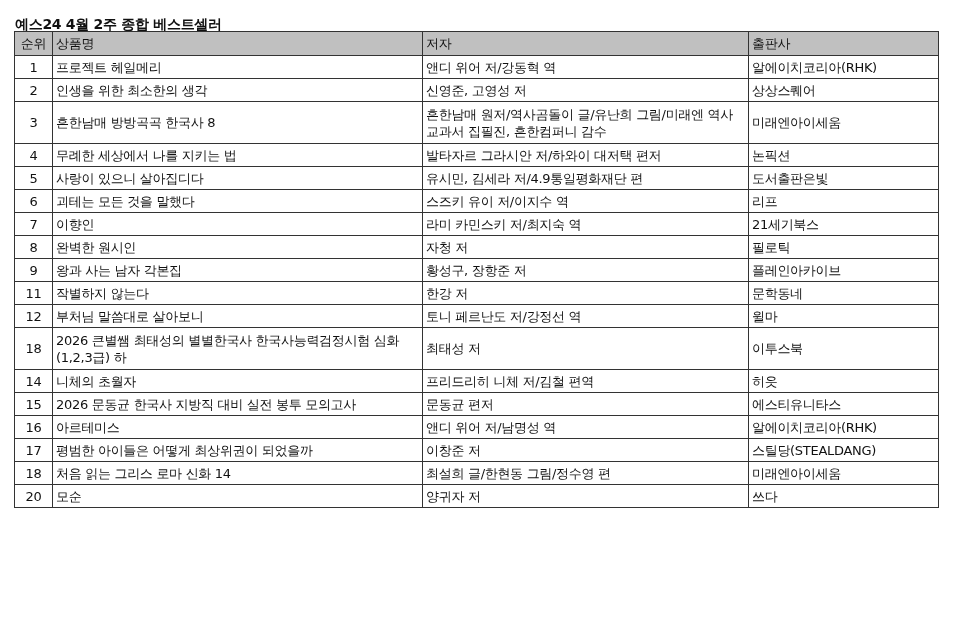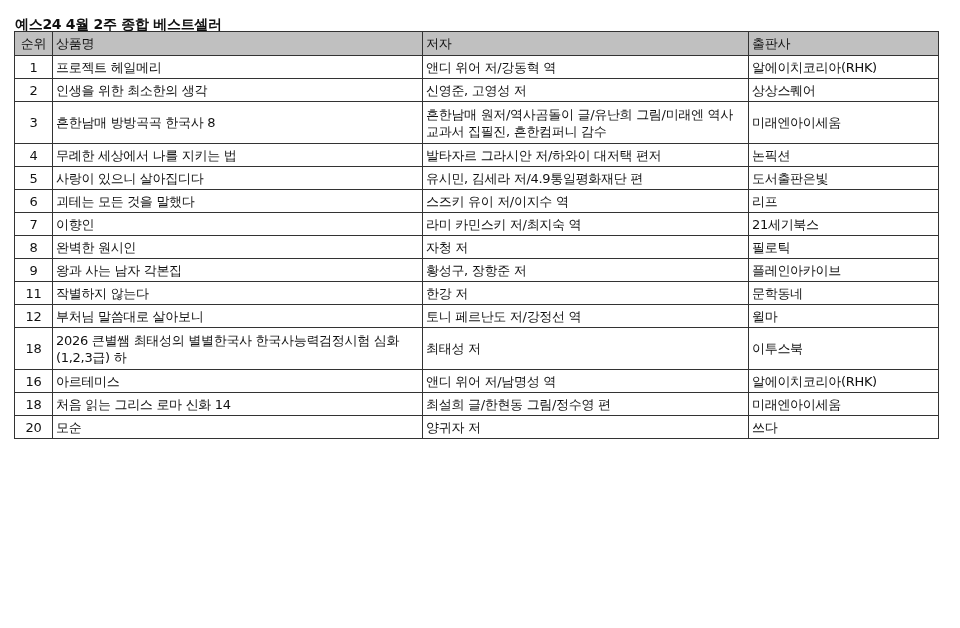--- a/index.html
+++ b/index.html
@@ -103,24 +103,42 @@
         <td>토니 페르난도 저/강정선 역</td>
         <td>윌마</td>
       </tr>
       <tr class="tall">
         <td class="rank">18</td>
         <td>2026 큰별쌤 최태성의 별별한국사 한국사능력검정시험 심화(1,2,3급) 하</td>
         <td>최태성 저</td>
         <td>이투스북</td>
       </tr>
       <tr>
+        <td class="rank">14</td>
+        <td>니체의 초월자</td>
+        <td>프리드리히 니체 저/김철 편역</td>
+        <td>히읏</td>
+      </tr>
+      <tr>
+        <td class="rank">15</td>
+        <td>2026 문동균 한국사 지방직 대비 실전 봉투 모의고사</td>
+        <td>문동균 편저</td>
+        <td>에스티유니타스</td>
+      </tr>
+      <tr>
         <td class="rank">16</td>
         <td>아르테미스</td>
         <td>앤디 위어 저/남명성 역</td>
         <td>알에이치코리아(RHK)</td>
+      </tr>
+      <tr>
+        <td class="rank">17</td>
+        <td>평범한 아이들은 어떻게 최상위권이 되었을까</td>
+        <td>이창준 저</td>
+        <td>스틸당(STEALDANG)</td>
       </tr>
       <tr>
         <td class="rank">18</td>
         <td>처음 읽는 그리스 로마 신화 14</td>
         <td>최설희 글/한현동 그림/정수영 편</td>
         <td>미래엔아이세움</td>
       </tr>
       <tr>
         <td class="rank">20</td>
         <td>모순</td>

